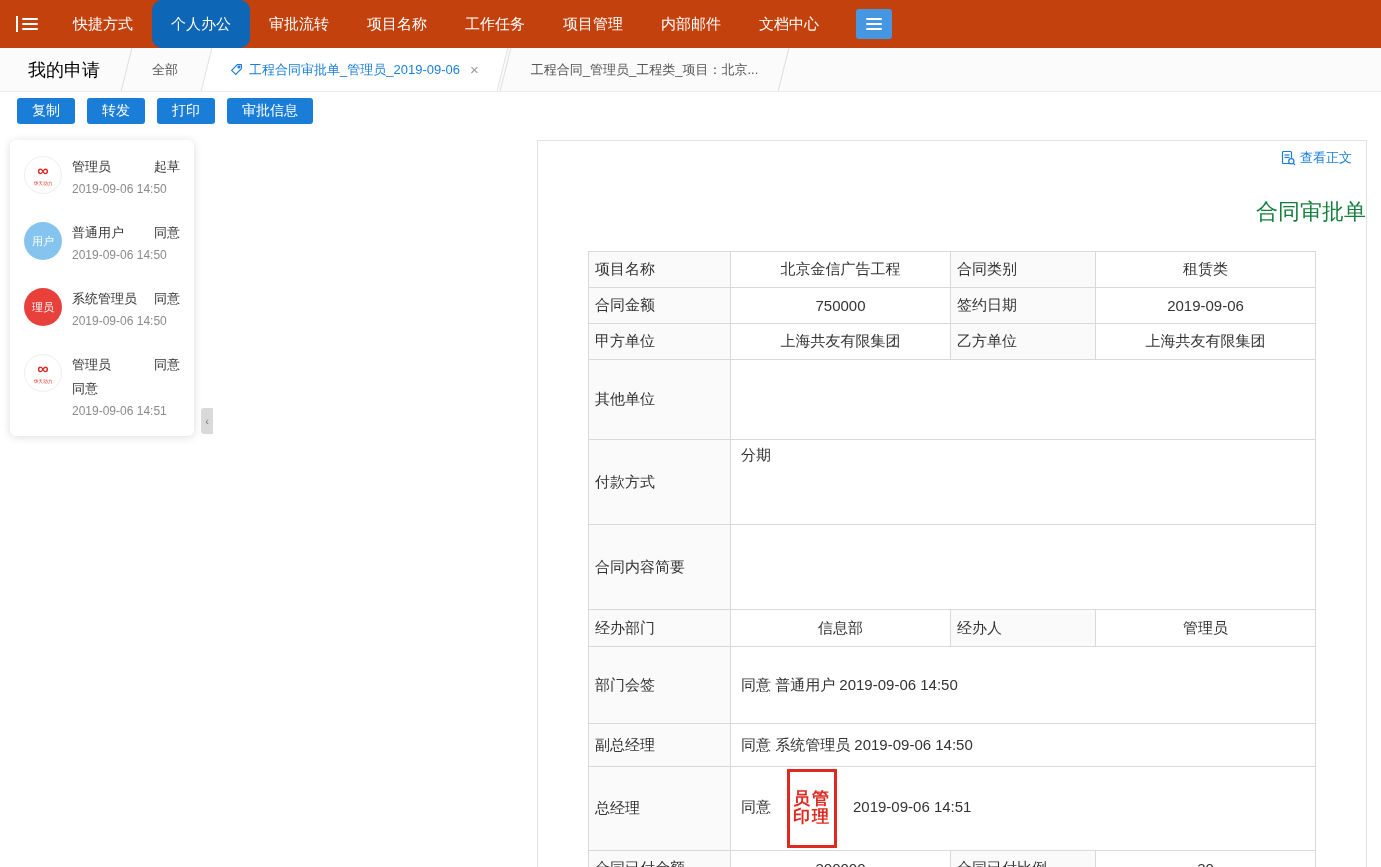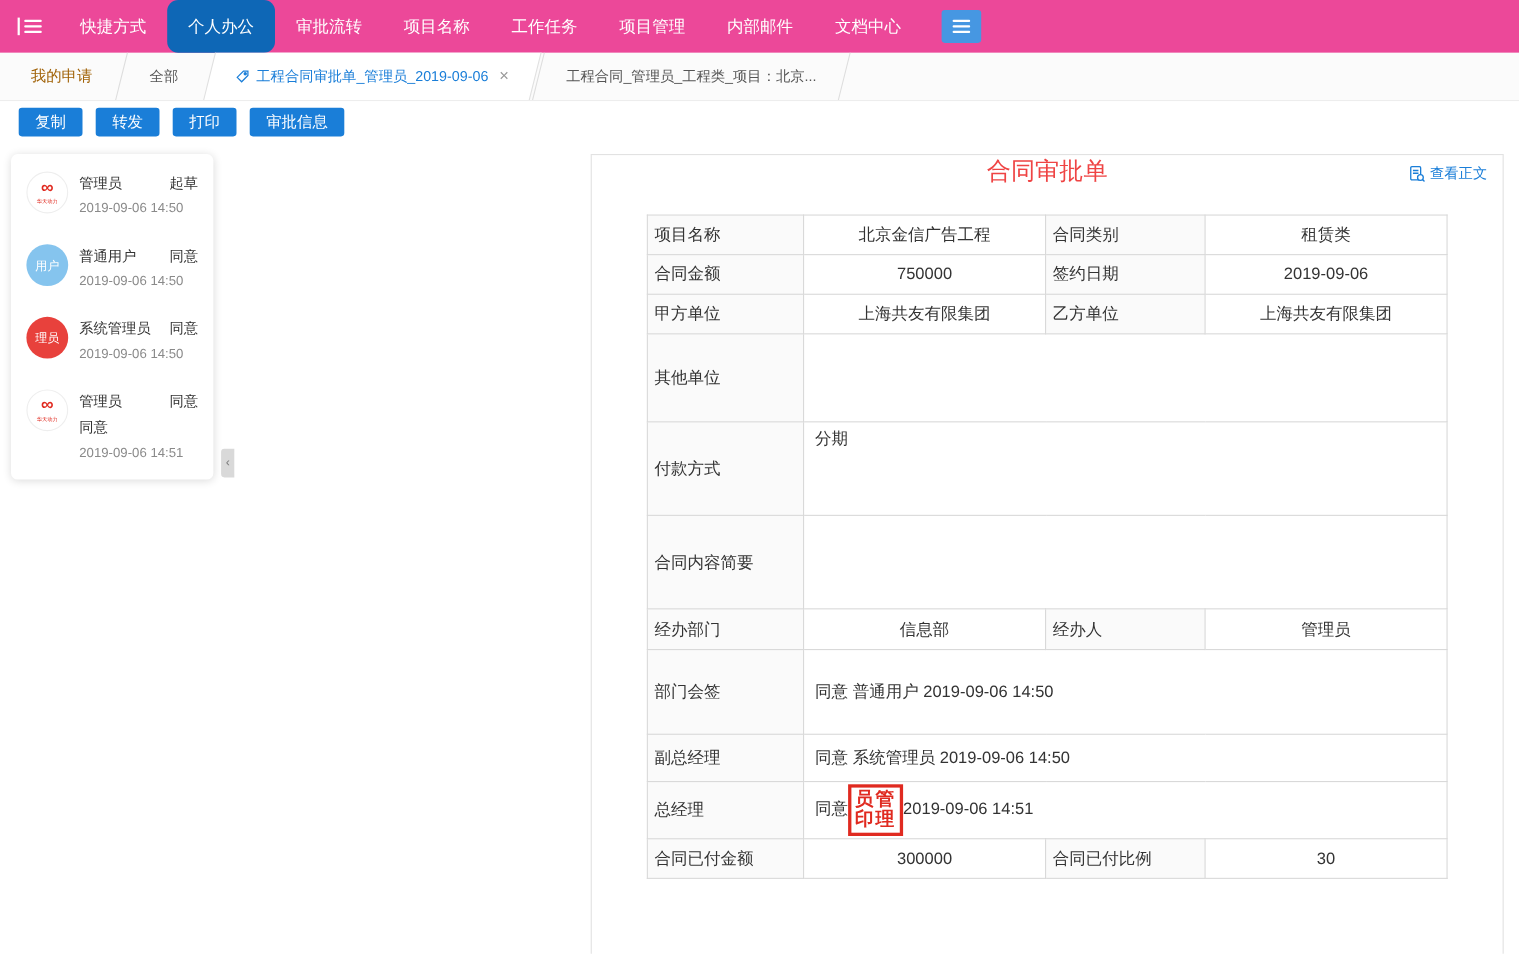--- a/index.html
+++ b/index.html
@@ -1,34 +1,34 @@
 <!DOCTYPE html>
 <html><head>
 <meta charset="utf-8">
 <style>
   * { margin:0; padding:0; box-sizing:border-box; }
   html,body { width:1381px; height:867px; overflow:hidden; background:#fff;
     font-family:"Liberation Sans","DejaVu Sans",sans-serif; }
 
   
-  .topnav { height:48px; background:#ec4899; display:flex; align-items:stretch; }
+  .topnav { height:48px; background:#c2410c; display:flex; align-items:stretch; }
   .burger { display:flex; align-items:center; padding:0 16px; cursor:pointer; }
   .burger .vbar { width:2px; height:16px; background:#fff; margin-right:4px; }
   .bars { display:flex; flex-direction:column; gap:3px; }
   .bars i { display:block; width:16px; height:2px; background:#fff; border-radius:1px; }
   .nav-item { width:98px; display:flex; align-items:center; justify-content:center;
     color:#fff; font-size:15px; cursor:pointer; }
   .nav-item.active { background:#0e67b6;border-radius:10px; }
   .more-box { align-self:center; margin-left:18px; width:36px; height:30px; background:#4697e2;
     border-radius:3px; display:flex; align-items:center; justify-content:center; cursor:pointer; }
 
   
   .tabbar { height:44px; background:#fbfbfb; border-bottom:1px solid #ececec;
     display:flex; align-items:stretch; }
-  .section-label { display:flex; align-items:center; padding:0 26px 0 28px; font-size:14px; color:#a16207;font-family:Liberation Serif, serif; }
+  .section-label { display:flex; align-items:center; padding:0 26px 0 28px; font-size:18px; color:#000000;font-family:Liberation Serif, serif; }
   .tab { position:relative; display:flex; align-items:center; padding:0 26px;
     font-size:13px; color:#555; cursor:pointer; white-space:nowrap;text-align:right; }
   .tab::before { content:""; position:absolute; left:0; top:0; bottom:0; width:1px;
     background:#ddd; transform:skewX(-14deg); }
   .tab.last::after { content:""; position:absolute; right:0; top:0; bottom:0; width:1px;
     background:#ddd; transform:skewX(-14deg); }
   .tab.active { color:#1a7ed8; }
   .tab.active::before { display:none; }
   .tab.active .tab-bg { position:absolute; top:0; bottom:0; left:2px; right:2px; background:#fff;
     border-left:1px solid #e0e0e0; border-right:1px solid #e0e0e0; transform:skewX(-14deg); }
@@ -63,34 +63,34 @@
 
   .collapse-handle { position:absolute; left:201px; top:278px; width:12px; height:26px;
     background:#d9d9d9; color:#777; border-radius:3px 0 0 3px; display:flex; align-items:center;
     justify-content:center; font-size:11px; cursor:pointer; }
 
   
   .doc-card { width:830px; margin:10px 14px 0 auto; background:#fff; border:1px solid #e2e2e2;
     position:relative; min-height:900px; }
   .view-link { position:absolute; top:8px; right:14px; color:#1a7ed8; font-size:13px;
     display:flex; align-items:center; gap:4px; cursor:pointer; }
-  .doc-title { text-align:center; font-size:22px; font-weight:500; color:#ef4444; }
+  .doc-title { text-align:right; margin-top:56px; font-size:22px; font-weight:500; color:#15803d; }
 
   table.approval { border-collapse:collapse; table-layout:fixed; width:727px; margin:24px auto 40px;
     font-size:15px; color:#333; }
   table.approval td { border:1px solid #d9d9d9; padding:2px 6px; }
   td.lbl { background:#fafafa; }
   td.val { text-align:center; }
   td.val.left { text-align:left; padding-left:10px; }
   td.val.top { vertical-align:top; padding-top:6px; }
   tr.h36 { height:36px; } tr.h37 { height:37px; } tr.h43 { height:43px; }
   tr.h49 { height:49px; } tr.h77 { height:77px; } tr.h80 { height:80px; } tr.h85 { height:85px; }
 
   .stamp { display:inline-block; border:3px solid #e02a20; color:#e02a20; font-weight:bold;
-    font-size:17px; line-height:1.08; padding:2px 3px; margin:0 0; vertical-align:middle;
+    font-size:17px; line-height:1.08; padding:18px 3px; margin:0 16px; vertical-align:middle;
     text-align:center; }
   .stamp span { display:block; letter-spacing:2px; }
 </style>
 </head>
 <body>
 
 <div class="topnav">
   <div class="burger">
     <span class="vbar"></span>
     <span class="bars">

